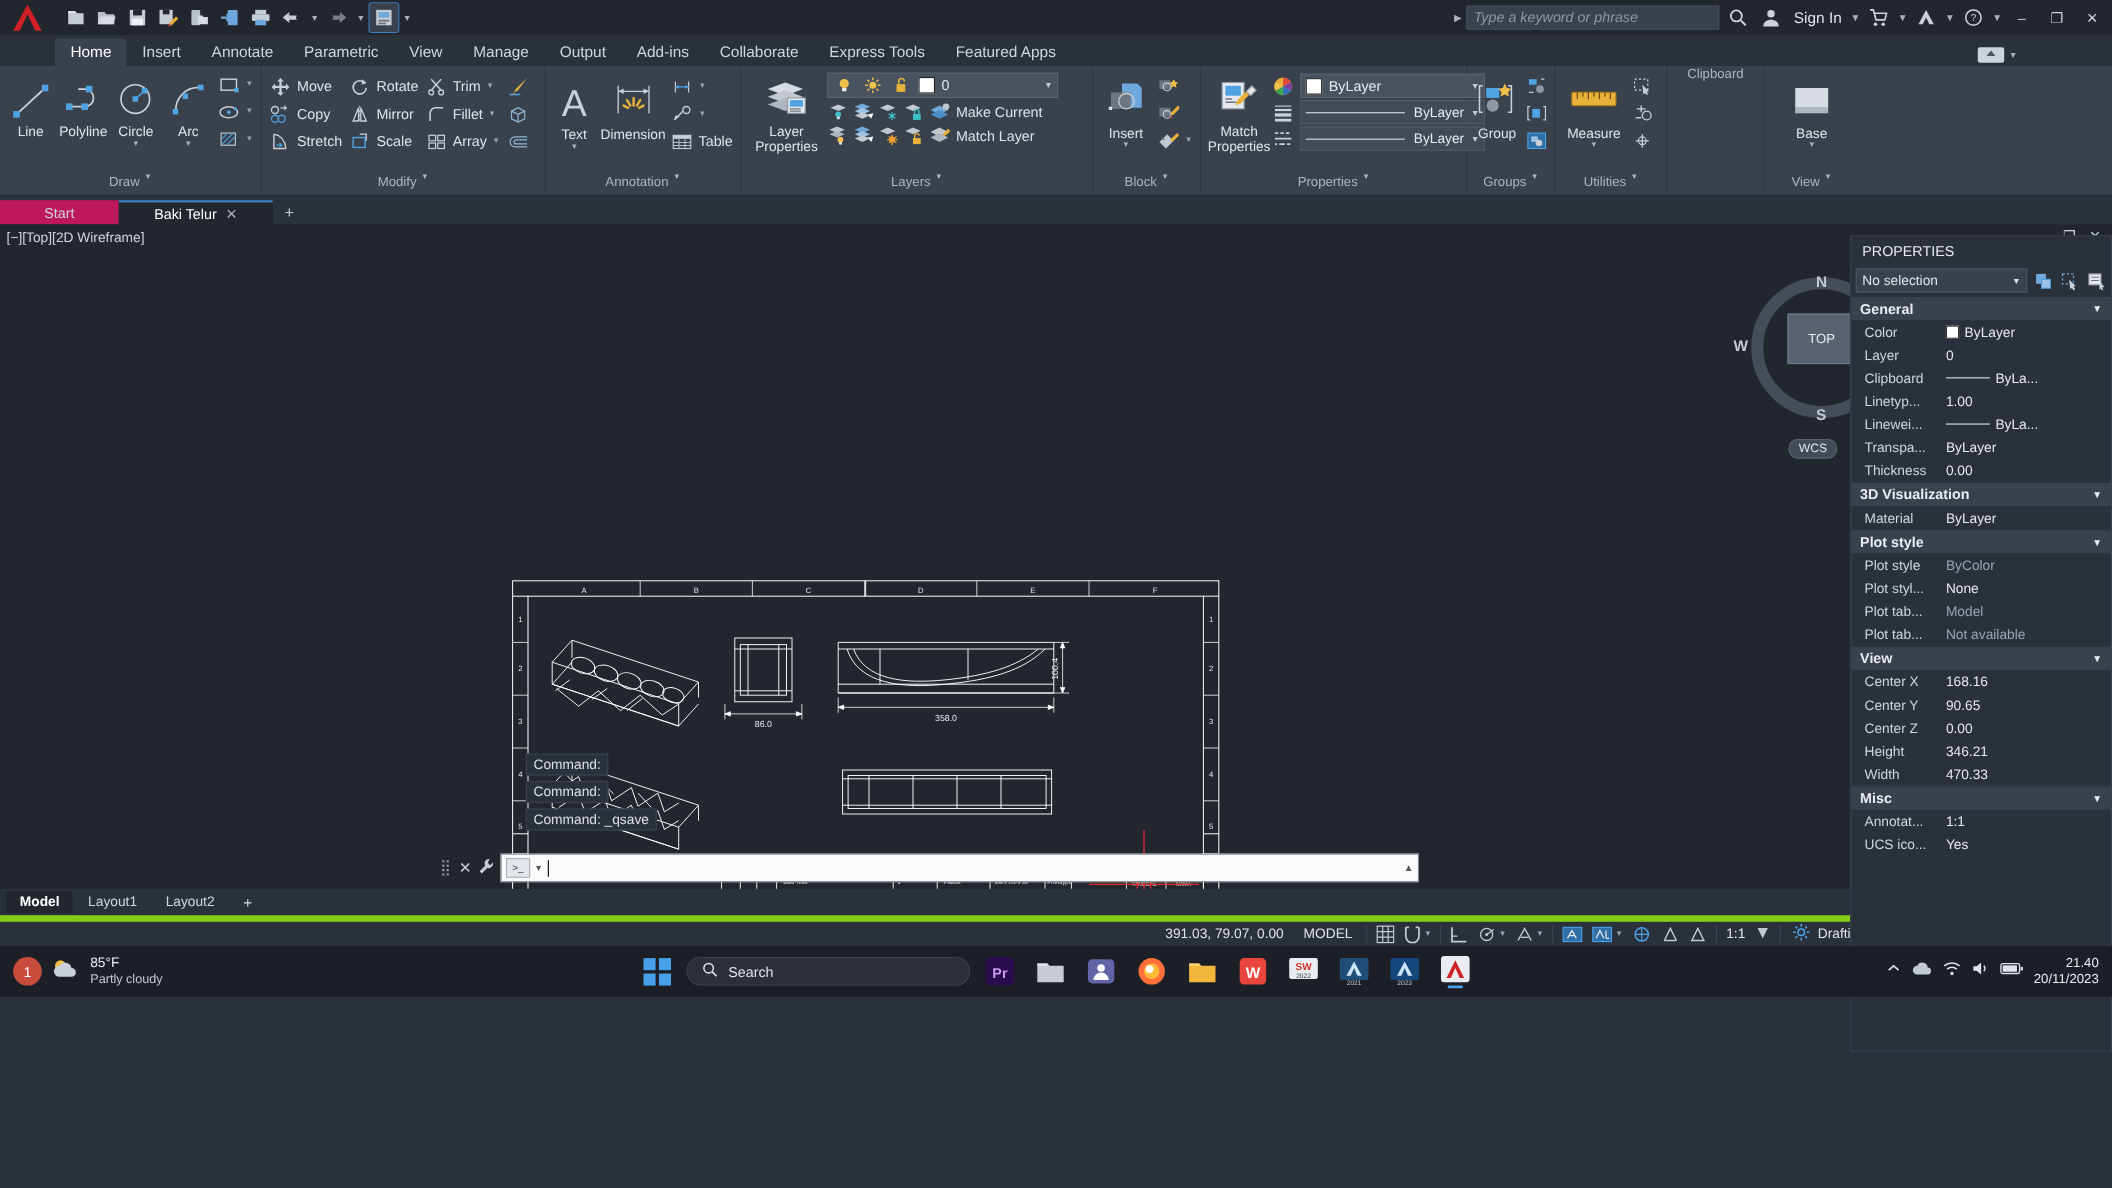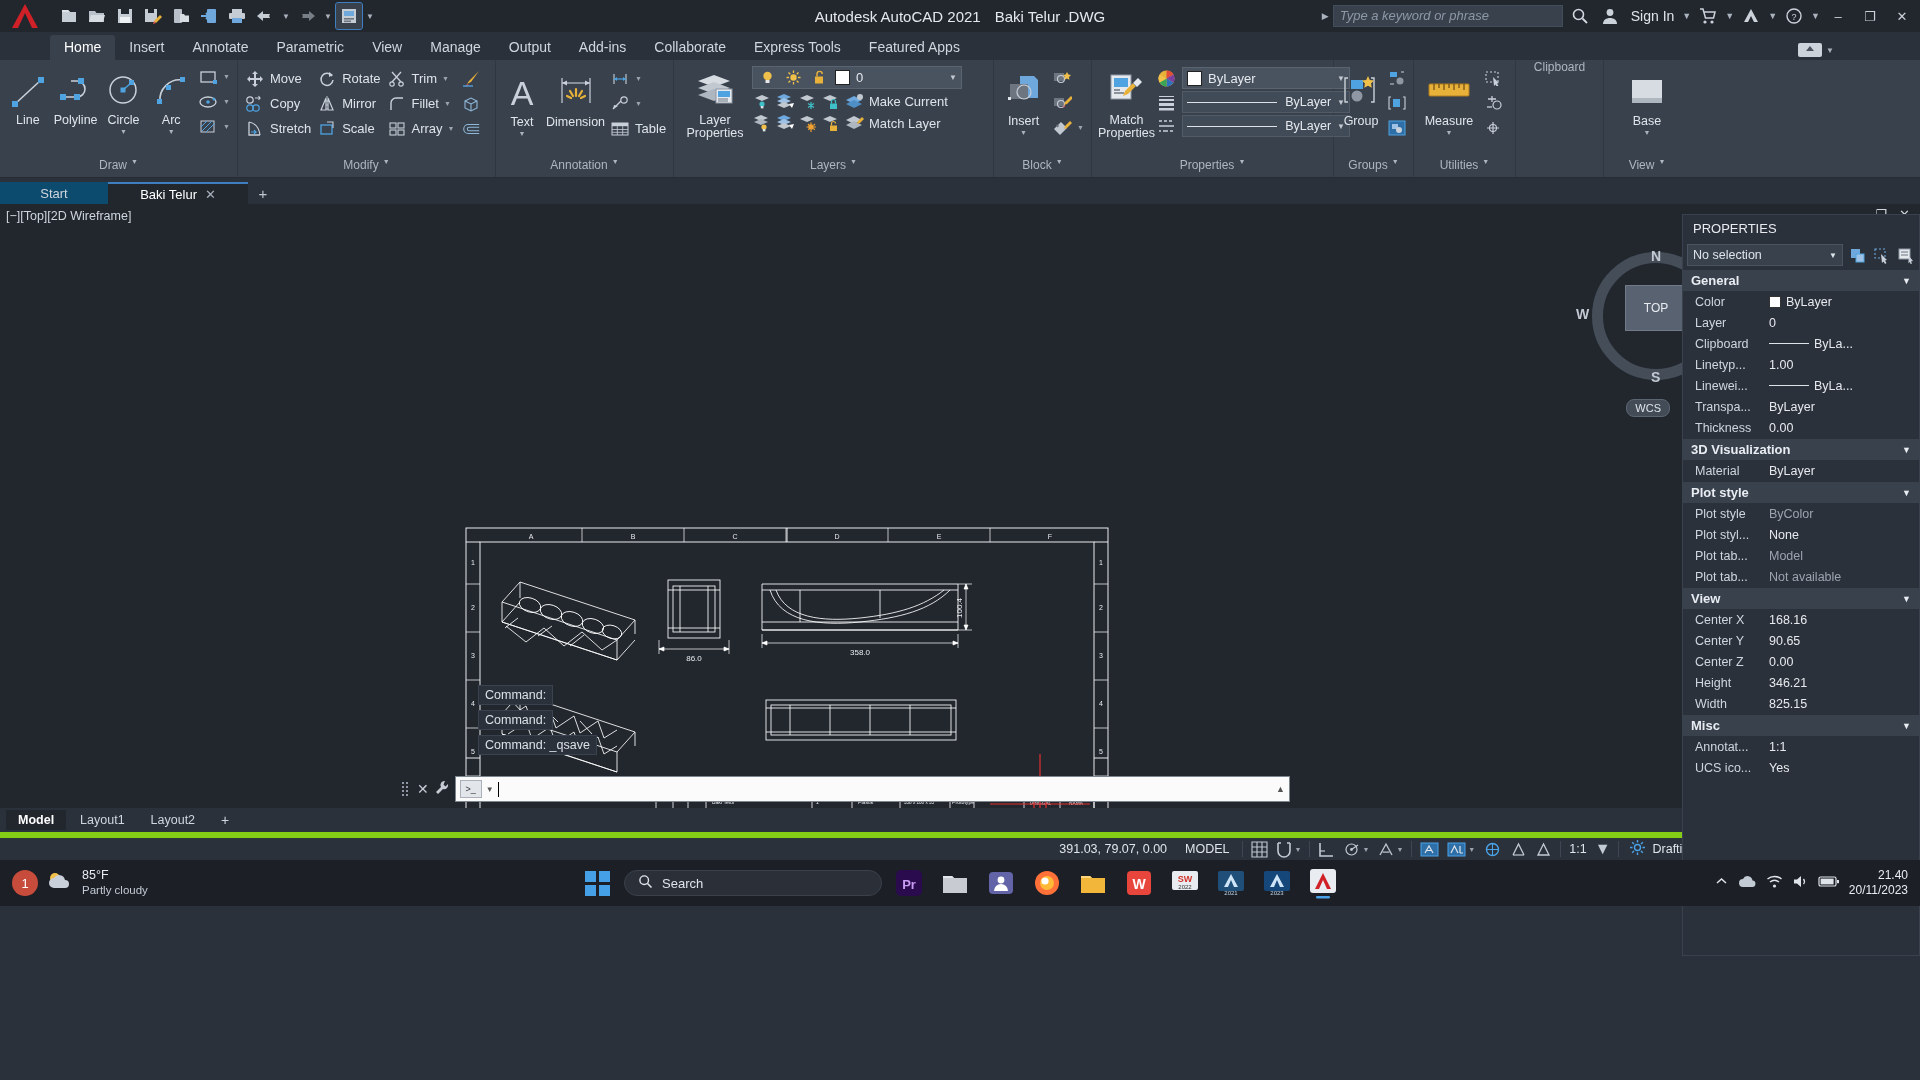--- a/index.html
+++ b/index.html
@@ -238,23 +238,20 @@
         <svg width="18" height="18" viewBox="0 0 18 18">
             <rect x="2" y="2" width="14" height="14" fill="#c6ccd4"></rect>
             <rect x="4" y="4" width="10" height="5" fill="#6fa8dc"></rect>
             <rect x="4" y="11" width="10" height="1.6" fill="#6d7580"></rect>
             <rect x="4" y="13.5" width="7" height="1.6" fill="#6d7580"></rect>
           </svg>
         </div>
       <div class="qcaret">▼</div>
     </div>
 
-    <div class="apptitle">
-      <span>Autodesk AutoCAD 2021</span><span class="sp"></span><span>Baki Telur .DWG</span>
-    </div>
 
     <div class="tright">
       <span class="tri-r">▶</span>
       <div class="searchbox">Type a keyword or phrase</div>
       <div class="icobtn">
         <svg width="18" height="18" viewBox="0 0 18 18">
             <circle cx="7.5" cy="7.5" r="5" stroke="#d2d8e0" stroke-width="1.6" fill="none"></circle>
             <path d="M11.5 11.5 L16 16" stroke="#d2d8e0" stroke-width="1.8"></path>
           </svg>
         </div>
@@ -949,21 +946,21 @@
         </div>
       </div>
       <div class="panel-title">
           <span>View</span>
           <span class="tri">▼</span>
         </div>
     </div>
   </div>
 
   <div class="filetabs">
-    <div class="ftab start" style="background:#0c4a6e">
+    <div class="ftab start" style="background:#be185d">
       <span>Start</span>
     </div>
     <div class="ftab active" style="min-width:140px;border-top:2px solid #3f7fbf">
       <span>Baki Telur</span>
       <span class="x">✕</span>
     </div>
     <div class="ftab plus">+</div>
   </div>
 
   <div class="canvas">
@@ -1354,21 +1351,21 @@
     <div class="prow">
         <span class="k">Center Z</span>
         <span class="v">0.00</span>
       </div>
     <div class="prow">
         <span class="k">Height</span>
         <span class="v">346.21</span>
       </div>
     <div class="prow">
         <span class="k">Width</span>
-        <span class="v">825.15</span>
+        <span class="v">470.33</span>
       </div>
 
     <div class="pgroup">
         <span>Misc</span>
         <span class="tri">▼</span>
       </div>
     <div class="prow">
         <span class="k">Annotat...</span>
         <span class="v">1:1</span>
       </div>

